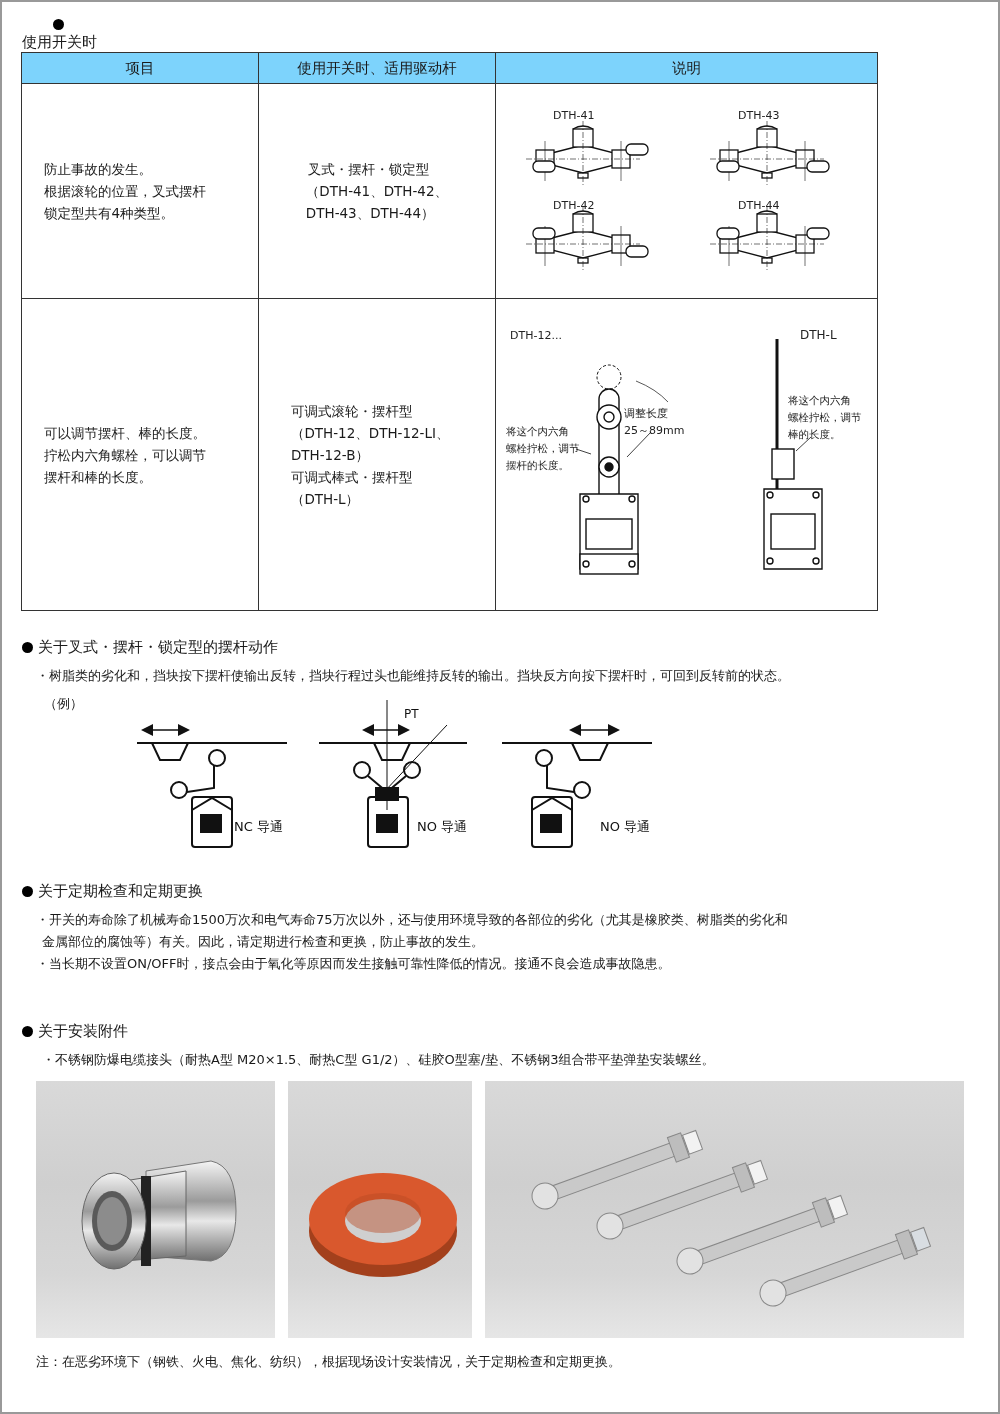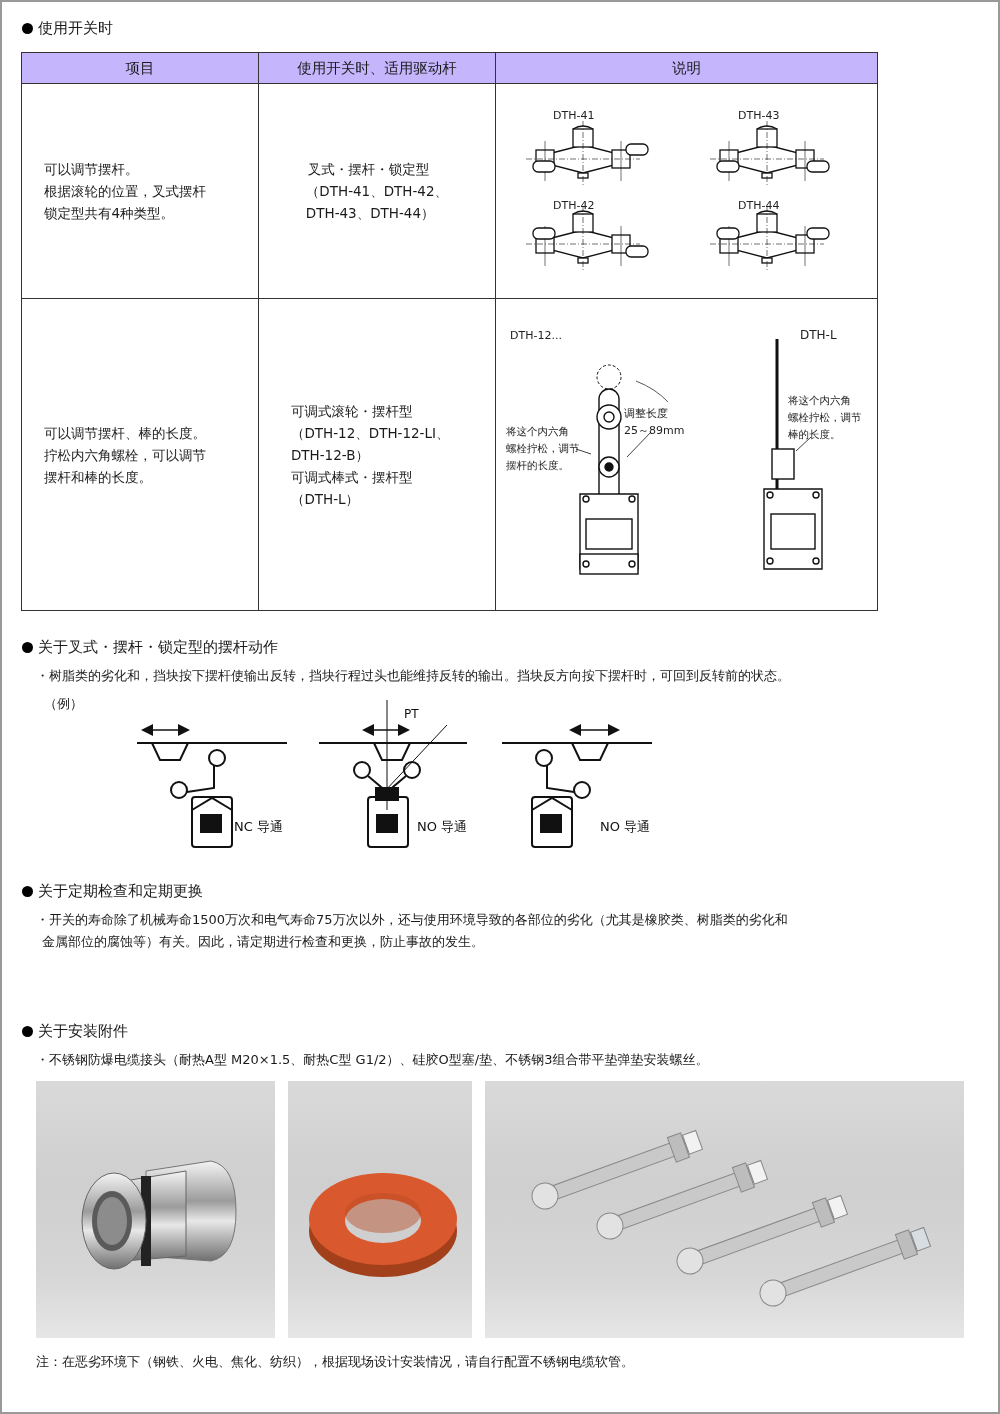--- a/index.html
+++ b/index.html
@@ -34,21 +34,21 @@
     position: absolute;
     left: 19px; top: 50px;
     width: 857px;
     border-collapse: collapse;
     font-size: 13.5px;
   }
   .spec-table th, .spec-table td {
     border: 1.3px solid #333;
   }
   .spec-table th {
-    background: #c4b5fd;
+    background: #7dd3fc;
     font-weight: normal;
     height: 31px;
     font-size: 14.5px;
   }
   .col1 { width: 238px; }
   .col2 { width: 238px; }
   .col3 { width: 381px; margin-top: 16px; }
   .row1 td { height: 214px; }
   .row2 td { height: 311px; }
   .cell-text {
@@ -77,38 +77,38 @@
     overflow: hidden;
     background: linear-gradient(180deg, #d9d9d9 0%, #cfcfcf 40%, #d6d6d6 75%, #e6e6e6 100%);
   }
   .note {
     position: absolute; left: 34px; top: 1351px; font-size: 13px;
   }
 </style>
 </head>
 <body>
 
-<div class="section-title" style="top:17px;">
+<div class="section-title" style="top:17px;flex-direction:column;">
   <span class="bullet-dot"></span>
   <span>使用开关时</span>
 </div>
 
 <table class="spec-table">
   <thead>
     <tr>
       <th class="col1">项目</th>
       <th class="col2">使用开关时、适用驱动杆</th>
       <th class="col3">说明</th>
     </tr>
   </thead>
   <tbody>
     <tr class="row1">
       <td>
         <div class="cell-text">
-          <div>可以调节摆杆。</div>
+          <div>防止事故的发生。</div>
           <div>根据滚轮的位置，叉式摆杆</div>
           <div>锁定型共有4种类型。</div>
         </div>
       </td>
       <td>
         <div class="cell-center-block">
             <div>
           <div style="padding-left:2px">叉式・摆杆・锁定型</div>
           <div>（DTH-41、DTH-42、</div>
           <div>DTH-43、DTH-44）</div>
@@ -284,27 +284,28 @@
   </g>
 </svg>
 
 <div class="section-title" style="top:880px;">
   <span class="bullet-dot"></span>
   <span>关于定期检查和定期更换</span>
 </div>
 <div class="para" style="top:907px; left:34px;">
   <div>・开关的寿命除了机械寿命1500万次和电气寿命75万次以外，还与使用环境导致的各部位的劣化（尤其是橡胶类、树脂类的劣化和</div>
   <div style="padding-left:6px">金属部位的腐蚀等）有关。因此，请定期进行检查和更换，防止事故的发生。</div>
+  <div>・当长期不设置ON/OFF时，接点会由于氧化等原因而发生接触可靠性降低的情况。接通不良会造成事故隐患。</div>
 </div>
 
 <div class="section-title" style="top:1020px;">
   <span class="bullet-dot"></span>
   <span>关于安装附件</span>
 </div>
-<div class="para" style="top:1047px; left:34px;">・不锈钢防爆电缆接头（耐热A型 M20×1.5、耐热C型 G1/2）、硅胶O型塞/垫、不锈钢3组合带平垫弹垫安装螺丝。</div>
+<div class="para" style="top:1047px; left:40px;">・不锈钢防爆电缆接头（耐热A型 M20×1.5、耐热C型 G1/2）、硅胶O型塞/垫、不锈钢3组合带平垫弹垫安装螺丝。</div>
 
 <div class="photo" style="left:34px;width:239px">
   <svg width="239" height="257" viewBox="0 0 239 257">
     <defs>
       <linearGradient id="metal" x1="0" y1="0" x2="0" y2="1">
         <stop offset="0" stop-color="#f4f4f4"></stop>
           <stop offset="0.4" stop-color="#9b9b9b"></stop>
         <stop offset="0.6" stop-color="#e8e8e8"></stop>
           <stop offset="1" stop-color="#6f6f6f"></stop>
       </linearGradient>
@@ -349,13 +350,13 @@
       <g transform="translate(288,212) rotate(-20)">
           <rect x="0" y="-7" width="150" height="14" fill="#c9c9c9"></rect>
           <circle cx="0" cy="0" r="13" fill="#e2e2e2"></circle>
           <rect x="135" y="-13" width="14" height="26" fill="#bdbdbd"></rect>
           <rect x="150" y="-10" width="14" height="20" fill="#d8dde2"></rect>
         </g>
     </g>
   </svg>
 </div>
 
-<div class="note">注：在恶劣环境下（钢铁、火电、焦化、纺织），根据现场设计安装情况，请自行配置不锈钢电缆软管。</div>
+<div class="note">注：在恶劣环境下（钢铁、火电、焦化、纺织），根据现场设计安装情况，关于定期检查和定期更换。</div>
 
 </body></html>

